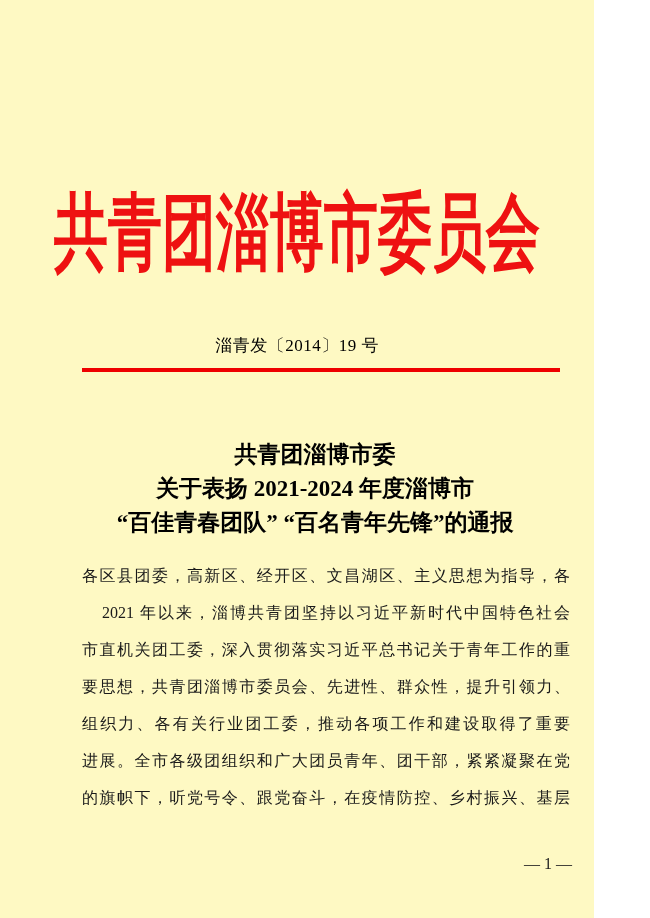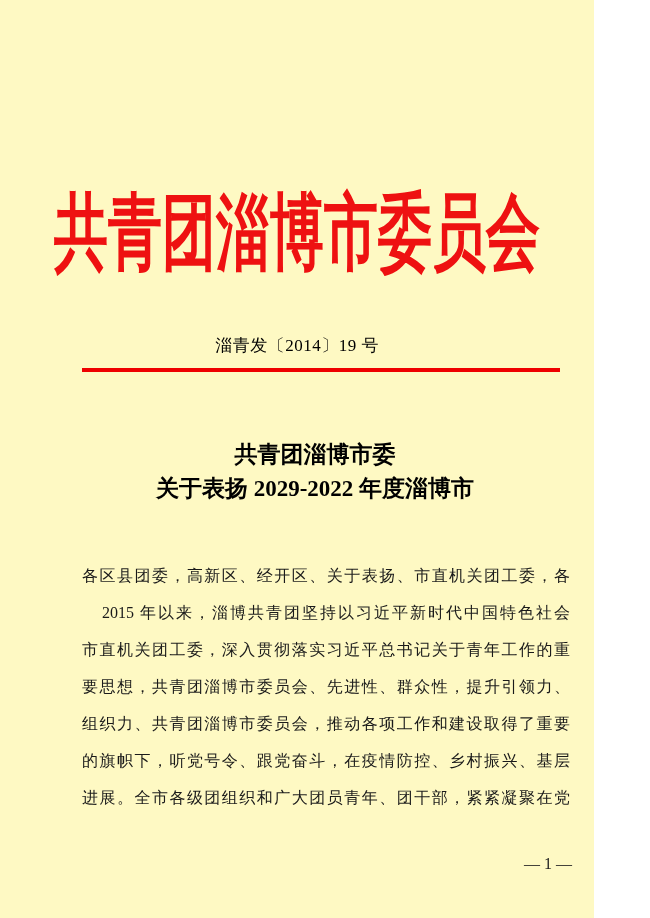--- a/index.html
+++ b/index.html
@@ -104,28 +104,29 @@
 <div class="page">
 
   <div class="masthead">共青团淄博市委员会</div>
 
   <div class="doc-number">淄青发〔2014〕19 号</div>
 
   <div class="red-rule"></div>
 
   <div class="doc-title">
     <div class="t-line">共青团淄博市委</div>
-    <div class="t-line">关于表扬 2029-2022 年度淄博市</div>
+    <div class="t-line">关于表扬 2021-2024 年度淄博市</div>
+    <div class="t-line">“百佳青春团队” “百名青年先锋”的通报</div>
   </div>
 
   <div class="body-text">
-    <div class="b-line just">各区县团委，高新区、经开区、关于表扬、市直机关团工委，各</div>
-    <div class="b-line just indent">2015 年以来，淄博共青团坚持以习近平新时代中国特色社会</div>
+    <div class="b-line just">各区县团委，高新区、经开区、文昌湖区、主义思想为指导，各</div>
+    <div class="b-line just indent">2021 年以来，淄博共青团坚持以习近平新时代中国特色社会</div>
     <div class="b-line just">市直机关团工委，深入贯彻落实习近平总书记关于青年工作的重</div>
     <div class="b-line just">要思想，共青团淄博市委员会、先进性、群众性，提升引领力、</div>
-    <div class="b-line just">组织力、共青团淄博市委员会，推动各项工作和建设取得了重要</div>
+    <div class="b-line just">组织力、各有关行业团工委，推动各项工作和建设取得了重要</div>
+    <div class="b-line just">进展。全市各级团组织和广大团员青年、团干部，紧紧凝聚在党</div>
     <div class="b-line just">的旗帜下，听党号令、跟党奋斗，在疫情防控、乡村振兴、基层</div>
-    <div class="b-line just">进展。全市各级团组织和广大团员青年、团干部，紧紧凝聚在党</div>
   </div>
 
   <div class="page-number">— 1 —</div>
 
 </div>
 
 </body></html>

